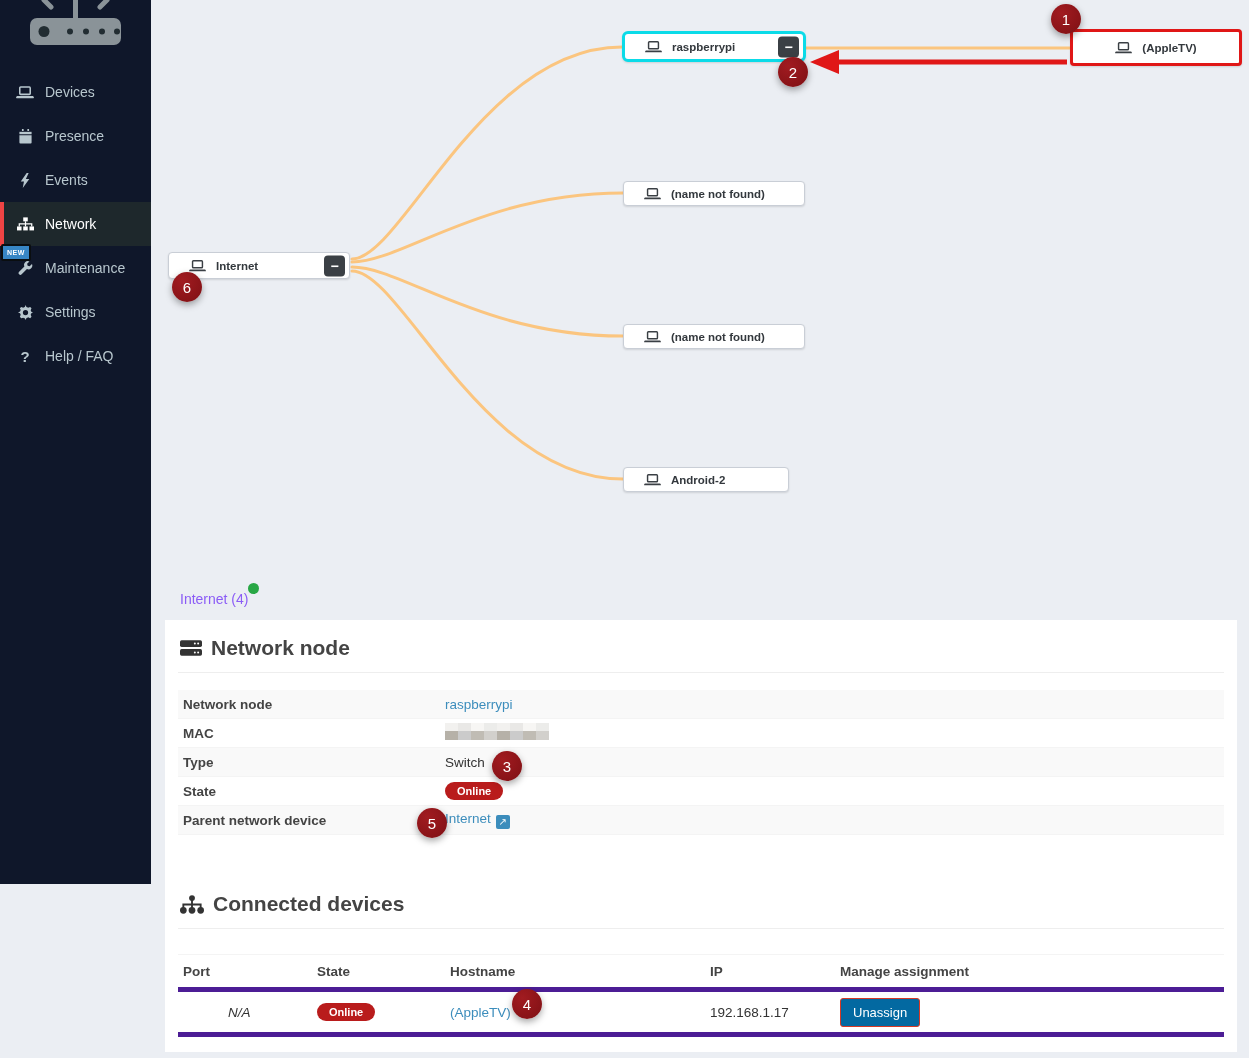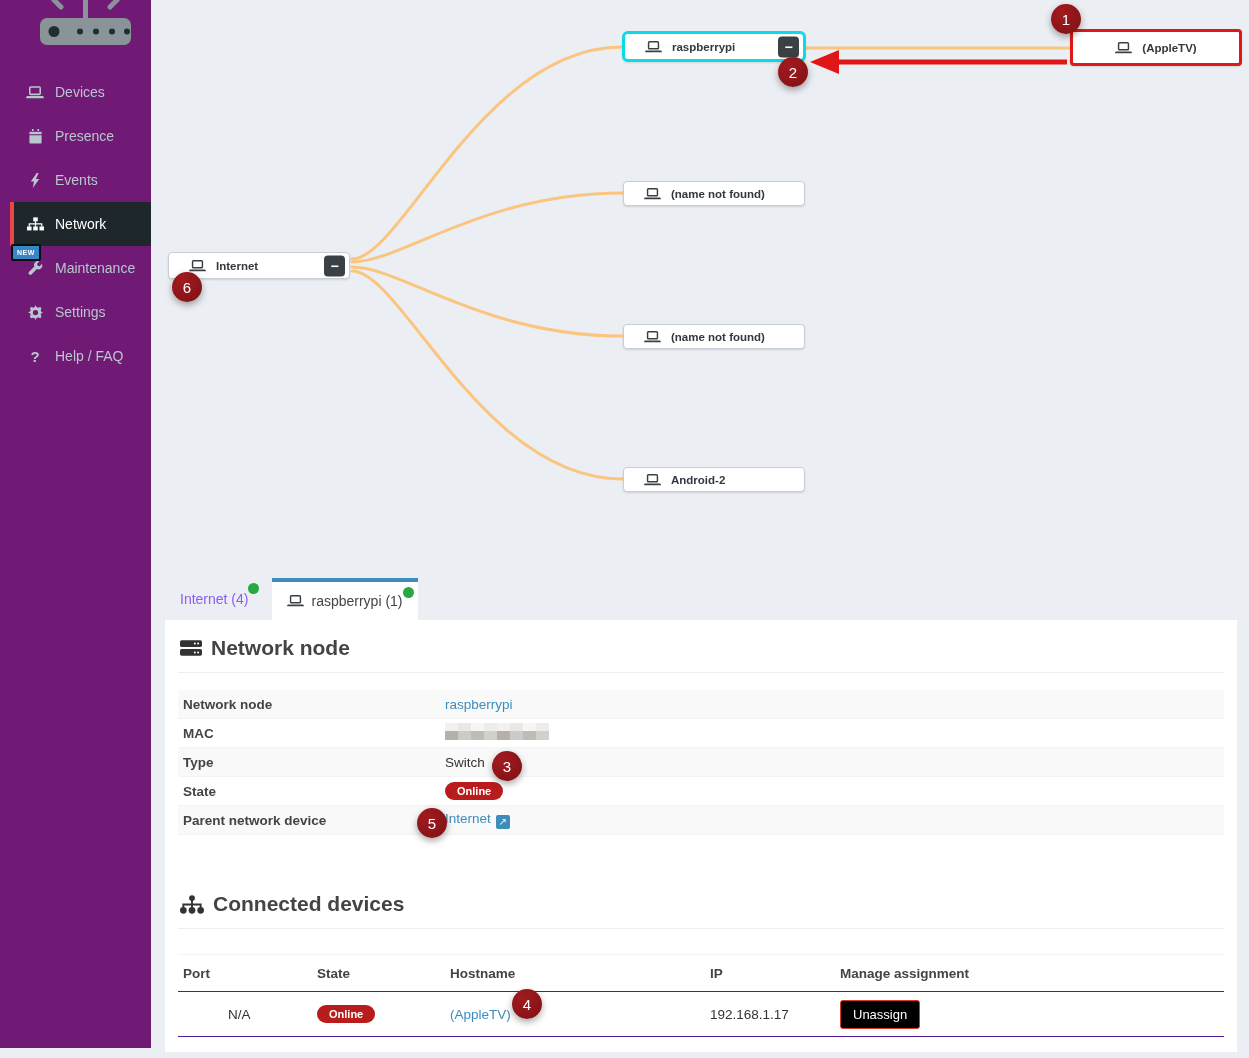--- a/index.html
+++ b/index.html
@@ -1,20 +1,20 @@
 <!DOCTYPE html>
 <html><head>
 <meta charset="utf-8">
 <style>
   * { margin:0; padding:0; box-sizing:border-box; }
   html,body { width:1249px; height:1058px; overflow:hidden; }
   body { font-family:"Liberation Sans", sans-serif; background:#ebeef3; display:flex; }
 
   
-  .sidebar { width:151px; height:1048px; background:#701a75; flex:0 0 151px; position:relative;padding-left:10px; }
+  .sidebar { width:151px; height:884px; background:#0f172a; flex:0 0 151px; position:relative; }
   .router-art { display:block; margin-top:0; }
   .nav { margin-top:12px; }
   .nav-item { height:44px; display:flex; align-items:center; padding-left:15px; gap:10px;
               color:#b8c7ce; font-size:14px; cursor:pointer; position:relative; }
   .nav-item svg { flex:0 0 auto; }
   .nav-item.active { background:#1e282c; color:#fff; border-left:4px solid #ef4444; padding-left:11px; }
   .nav-icon { width:20px; display:flex; justify-content:center; align-items:center; }
   .q-icon { font-weight:bold; font-size:15px; width:20px; text-align:center; }
   .new-badge { position:absolute; left:1px; top:-2px; background:#3786c5; color:#fff;
                font-size:7px; font-weight:bold; padding:3px 4px; border:2px solid #0a0e10;
@@ -30,21 +30,21 @@
           box-shadow:0 1px 2px rgba(0,0,0,.12); cursor:pointer; }
   .node svg { flex:0 0 auto; color:#3a3f44; }
   .node .collapse { position:absolute; right:4px; top:50%; transform:translateY(-50%);
           width:21px; height:21px; background:#3b4045; border-radius:4px; color:#fff;
           display:flex; align-items:center; justify-content:center; font-size:14px;
           font-weight:bold; cursor:pointer; }
   .node-internet   { left:17px;  top:252px; width:182px; height:27px; }
   .node-raspberrypi{ left:471px; top:31px;  width:184px; height:31px; border:3px solid #0bdbe8; border-radius:6px; }
   .node-unknown1   { left:472px; top:181px; width:182px; height:25px; }
   .node-unknown2   { left:472px; top:324px; width:182px; height:25px; }
-  .node-android    { left:472px; top:467px; width:182px; height:25px; }
+  .node-android    { left:472px; top:467px; width:166px; height:25px; }
   .node-appletv    { left:919px; top:29px;  width:172px; height:37px; border:3px solid #e01717;
                      justify-content:center; padding-left:0; }
 
   .anno { position:absolute; width:30px; height:30px; border-radius:50%;
           background:radial-gradient(circle at 35% 30%, #a11b20, #7e1014);
           color:#fff; display:flex; align-items:center; justify-content:center;
           font-size:15px; box-shadow:0 3px 7px rgba(0,0,0,.35); z-index:6; }
   .anno-1 { left:900px; top:4px; }
   .anno-2 { left:627px; top:57px; }
   .anno-3 { left:341px; top:751px; }
@@ -83,25 +83,25 @@
           font-weight:bold; padding:3px 12px; border-radius:10px; }
   .redacted { width:104px; height:17px; }
   .redacted .r1 { height:8px;
       background:repeating-linear-gradient(90deg,#f2f1ef 0 13px,#e9e8e6 13px 26px,#f7f6f4 26px 39px,#ececea 39px 52px); }
   .redacted .r2 { height:9px;
       background:repeating-linear-gradient(90deg,#b6b1a8 0 13px,#cbcbcb 13px 26px,#c0bcb4 26px 39px,#d2d0cc 39px 52px); }
 
   .cd-sec { margin-top:57px; }
   .cd-table { margin-top:25px; border-top:1px solid #f4f4f4; font-size:13.5px; }
   .cd-head, .cd-row { display:grid; grid-template-columns:134px 133px 260px 130px 1fr;
-                      padding:0 5px; align-items:center; border-bottom:1px solid #4c1d95; }
+                      padding:0 5px; align-items:center; border-bottom:5px solid #4c1d95; }
   .cd-head { height:37px; font-weight:bold; color:#444; }
   .cd-row  { height:45px; color:#333; }
-  .cell-port { padding-left:45px; }
-  .btn-danger { background:#000000; border:1px solid #d73925; color:#fff; font-size:13px;
+  .cell-port { padding-left:45px;font-style:italic; }
+  .btn-danger { background:#0369a1; border:1px solid #d73925; color:#fff; font-size:13px;
                 padding:6px 12px; border-radius:3px; cursor:pointer;
                 font-family:"Liberation Sans", sans-serif; }
 </style>
 </head>
 <body>
 
 <svg width="0" height="0" style="position:absolute">
   <defs>
     <symbol id="i-laptop" viewBox="0 0 20 14">
       <rect x="4.2" y="0.9" width="11.6" height="8.2" rx="1" fill="none" stroke="currentColor" stroke-width="1.7"></rect>
@@ -283,27 +283,20 @@
   <div class="anno anno-3">3</div>
   <div class="anno anno-4">4</div>
   <div class="anno anno-5">5</div>
   <div class="anno anno-6">6</div>
 
   <div class="tabs">
     <div class="tab">
       <span>Internet (4)</span>
       <span class="dot"></span>
     </div>
-    <div class="tab active">
-      <svg width="17" height="12">
-          <use href="#i-laptop"></use>
-        </svg>
-      <span>raspberrypi (1)</span>
-      <span class="dot"></span>
-    </div>
   </div>
 
   <section class="panel">
 
     <h2 class="section-h">
       <svg width="22" height="18">
           <use href="#i-server"></use>
         </svg>
       <span>Network node</span>
     </h2>

